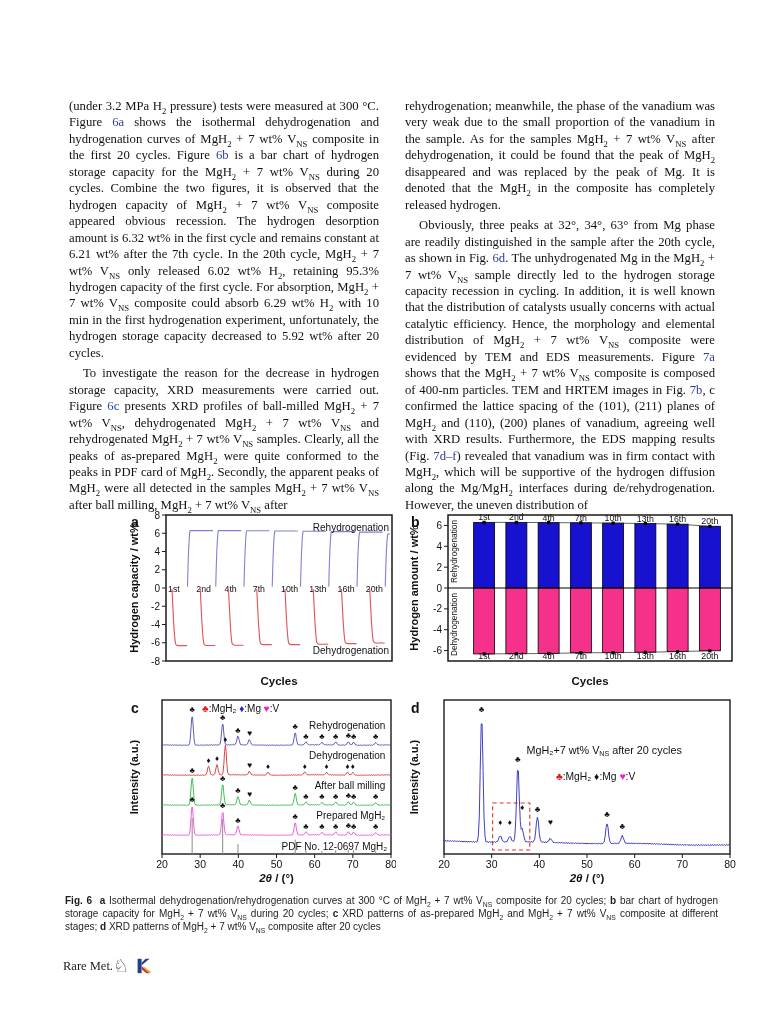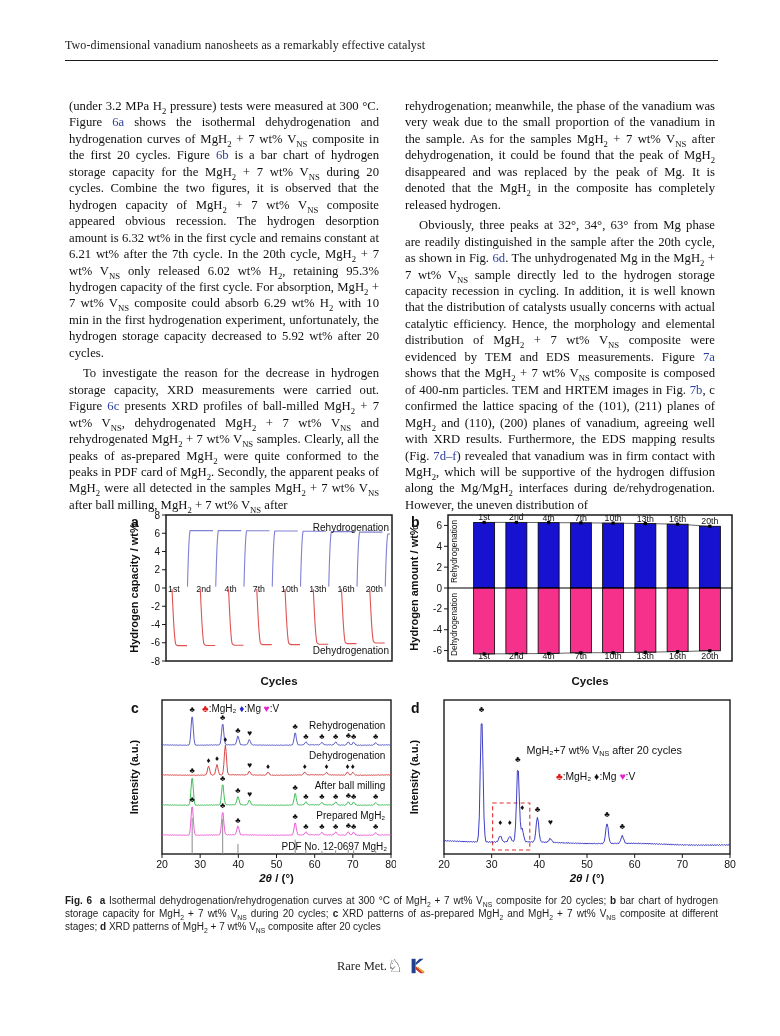--- a/index.html
+++ b/index.html
@@ -13,33 +13,30 @@
   .col p.indent{text-indent:14px;}
   sub{font-size:68%;line-height:0;}
   .ref{color:#2c3f9e;}
   .figure{position:absolute;top:510px;left:128px;width:612px;}
   .fig-grid{display:grid;grid-template-columns:268px 330px;column-gap:12px;row-gap:4px;}
   svg{display:block;}
   svg text{font-family:"Liberation Sans","DejaVu Sans",sans-serif;fill:#111;}
   .caption{position:absolute;top:894px;left:65px;width:653px;
            font-family:"Liberation Sans","DejaVu Sans",sans-serif;
            font-size:10px;line-height:13.2px;text-align:justify;color:#1d1d1d;}
-  .footer{position:absolute;top:957px;left:49px;width:665px;display:flex;justify-content:center;align-items:center;}
+  .footer{position:absolute;top:957px;left:63px;width:665px;display:flex;justify-content:flex-start;align-items:center;}
   .journal-name{font-size:12.5px;color:#1c1c1c;}
   .footer-icons{display:flex;gap:7px;align-items:center;}
   .knight{font-size:18px;color:#3b3b3b;line-height:1;}
 </style>
 </head>
 <body>
 
 <div class="page">
 
-  <div class="header">
-    <span class="running-head">Two-dimensional vanadium nanosheets as a remarkably effective catalyst</span>
-  </div>
 
   <div class="columns">
     <div class="col">
       <p>(under 3.2 MPa H<sub>2</sub> pressure) tests were measured at 300 °C. Figure <span class="ref">6a</span> shows the isothermal dehydrogenation and hydrogenation curves of MgH<sub>2</sub> + 7 wt% V<sub>NS</sub> composite in the first 20 cycles. Figure <span class="ref">6b</span> is a bar chart of hydrogen storage capacity for the MgH<sub>2</sub> + 7 wt% V<sub>NS</sub> during 20 cycles. Combine the two figures, it is observed that the hydrogen capacity of MgH<sub>2</sub> + 7 wt% V<sub>NS</sub> composite appeared obvious recession. The hydrogen desorption amount is 6.32 wt% in the first cycle and remains constant at 6.21 wt% after the 7th cycle. In the 20th cycle, MgH<sub>2</sub> + 7 wt% V<sub>NS</sub> only released 6.02 wt% H<sub>2</sub>, retaining 95.3% hydrogen capacity of the first cycle. For absorption, MgH<sub>2</sub> + 7 wt% V<sub>NS</sub> composite could absorb 6.29 wt% H<sub>2</sub> with 10 min in the first hydrogenation experiment, unfortunately, the hydrogen storage capacity decreased to 5.92 wt% after 20 cycles.</p>
       <p class="indent">To investigate the reason for the decrease in hydrogen storage capacity, XRD measurements were carried out. Figure <span class="ref">6c</span> presents XRD profiles of ball-milled MgH<sub>2</sub> + 7 wt% V<sub>NS</sub>, dehydrogenated MgH<sub>2</sub> + 7 wt% V<sub>NS</sub> and rehydrogenated MgH<sub>2</sub> + 7 wt% V<sub>NS</sub> samples. Clearly, all the peaks of as-prepared MgH<sub>2</sub> were quite conformed to the peaks in PDF card of MgH<sub>2</sub>. Secondly, the apparent peaks of MgH<sub>2</sub> were all detected in the samples MgH<sub>2</sub> + 7 wt% V<sub>NS</sub> after ball milling, MgH<sub>2</sub> + 7 wt% V<sub>NS</sub> after</p>
     </div>
     <div class="col">
       <p>rehydrogenation; meanwhile, the phase of the vanadium was very weak due to the small proportion of the vanadium in the sample. As for the samples MgH<sub>2</sub> + 7 wt% V<sub>NS</sub> after dehydrogenation, it could be found that the peak of MgH<sub>2</sub> disappeared and was replaced by the peak of Mg. It is denoted that the MgH<sub>2</sub> in the composite has completely released hydrogen.</p>
       <p class="indent">Obviously, three peaks at 32°, 34°, 63° from Mg phase are readily distinguished in the sample after the 20th cycle, as shown in Fig. <span class="ref">6d</span>. The unhydrogenated Mg in the MgH<sub>2</sub> + 7 wt% V<sub>NS</sub> sample directly led to the hydrogen storage capacity recession in cycling. In addition, it is well known that the distribution of catalysts usually concerns with actual catalytic efficiency. Hence, the morphology and elemental distribution of MgH<sub>2</sub> + 7 wt% V<sub>NS</sub> composite were evidenced by TEM and EDS measurements. Figure <span class="ref">7a</span> shows that the MgH<sub>2</sub> + 7 wt% V<sub>NS</sub> composite is composed of 400-nm particles. TEM and HRTEM images in Fig. <span class="ref">7b</span>, c confirmed the lattice spacing of the (101), (211) planes of MgH<sub>2</sub> and (110), (200) planes of vanadium, agreeing well with XRD results. Furthermore, the EDS mapping results (Fig. <span class="ref">7d–f</span>) revealed that vanadium was in firm contact with MgH<sub>2</sub>, which will be supportive of the hydrogen diffusion along the Mg/MgH<sub>2</sub> interfaces during de/rehydrogenation. However, the uneven distribution of</p>
     </div>

